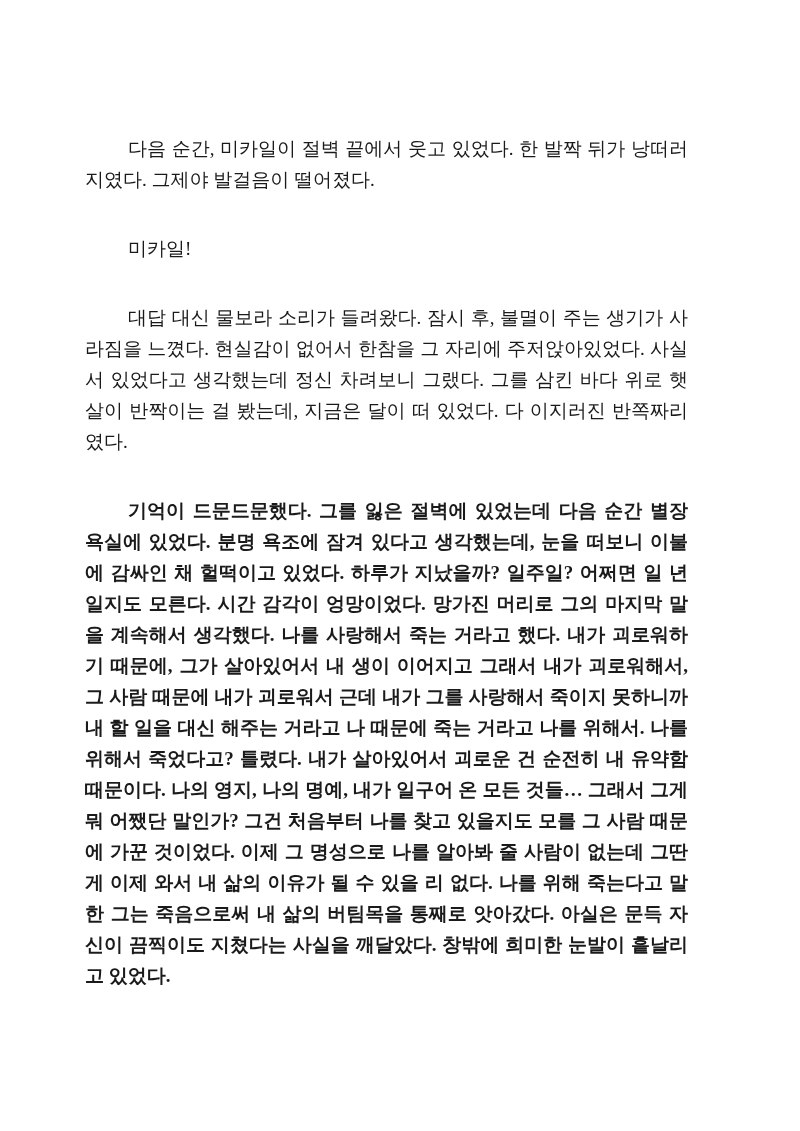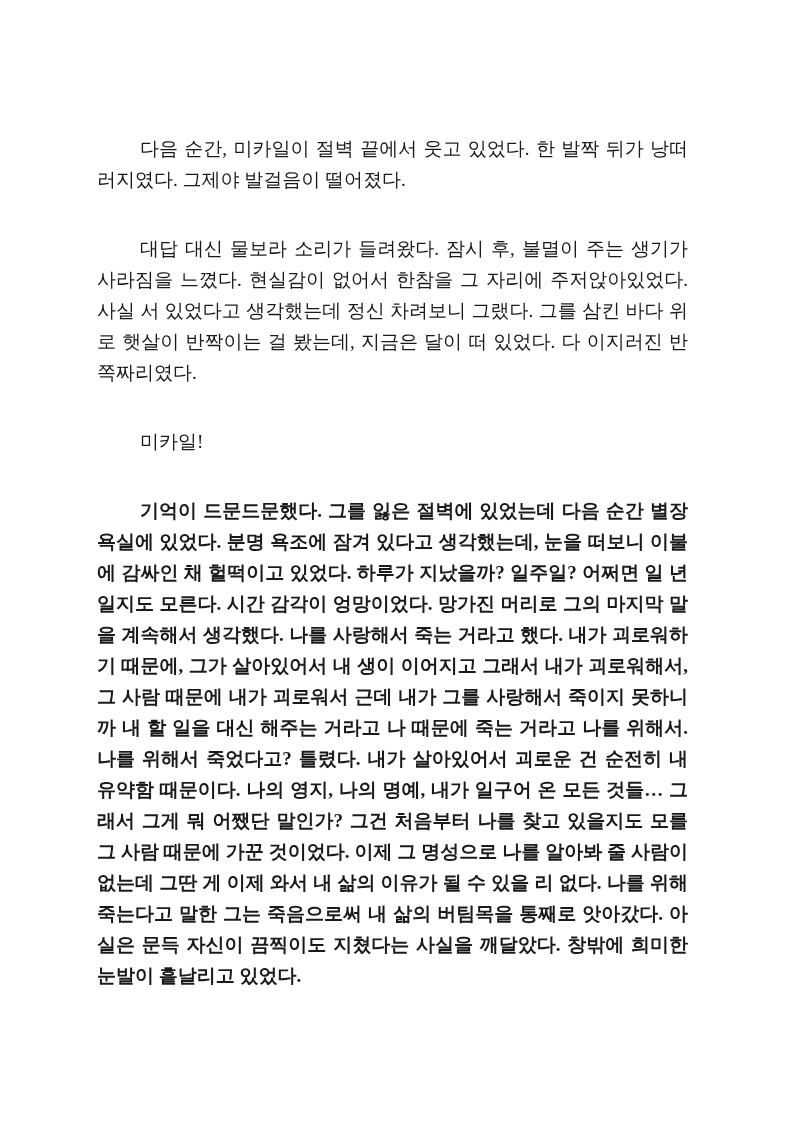--- a/index.html
+++ b/index.html
@@ -15,21 +15,21 @@
     box-sizing: border-box;
     overflow: hidden;
   }
   .text-block {
     position: absolute;
     top: 133px;
     left: 85px;
     width: 603px;
   }
   .text-block p {
-    margin: 0 0 38px 12px;
+    margin: 0 0 38px 0;
     font-family: "Liberation Serif", "DejaVu Serif", serif;
     font-size: 19px;
     line-height: 31px;
     color: #1a1a1a;
     text-align: justify;
     text-justify: inter-word;
     text-indent: 43px;
     word-break: normal;
     overflow-wrap: break-word;
   }
@@ -37,17 +37,17 @@
     margin-bottom: 0;
     font-weight: bold;
   }
 </style>
 </head>
 <body>
 
 <div class="page">
   <div class="text-block">
     <p>다음 순간, 미카일이 절벽 끝에서 웃고 있었다. 한 발짝 뒤가 낭떠러지였다. 그제야 발걸음이 떨어졌다.</p>
+    <p>미카일!</p>
     <p>대답 대신 물보라 소리가 들려왔다. 잠시 후, 불멸이 주는 생기가 사라짐을 느꼈다. 현실감이 없어서 한참을 그 자리에 주저앉아있었다. 사실 서 있었다고 생각했는데 정신 차려보니 그랬다. 그를 삼킨 바다 위로 햇살이 반짝이는 걸 봤는데, 지금은 달이 떠 있었다. 다 이지러진 반쪽짜리였다.</p>
-    <p>미카일!</p>
     <p>기억이 드문드문했다. 그를 잃은 절벽에 있었는데 다음 순간 별장 욕실에 있었다. 분명 욕조에 잠겨 있다고 생각했는데, 눈을 떠보니 이불에 감싸인 채 헐떡이고 있었다. 하루가 지났을까? 일주일? 어쩌면 일 년일지도 모른다. 시간 감각이 엉망이었다. 망가진 머리로 그의 마지막 말을 계속해서 생각했다. 나를 사랑해서 죽는 거라고 했다. 내가 괴로워하기 때문에, 그가 살아있어서 내 생이 이어지고 그래서 내가 괴로워해서, 그 사람 때문에 내가 괴로워서 근데 내가 그를 사랑해서 죽이지 못하니까 내 할 일을 대신 해주는 거라고 나 때문에 죽는 거라고 나를 위해서. 나를 위해서 죽었다고? 틀렸다. 내가 살아있어서 괴로운 건 순전히 내 유약함 때문이다. 나의 영지, 나의 명예, 내가 일구어 온 모든 것들… 그래서 그게 뭐 어쨌단 말인가? 그건 처음부터 나를 찾고 있을지도 모를 그 사람 때문에 가꾼 것이었다. 이제 그 명성으로 나를 알아봐 줄 사람이 없는데 그딴 게 이제 와서 내 삶의 이유가 될 수 있을 리 없다. 나를 위해 죽는다고 말한 그는 죽음으로써 내 삶의 버팀목을 통째로 앗아갔다. 아실은 문득 자신이 끔찍이도 지쳤다는 사실을 깨달았다. 창밖에 희미한 눈발이 흩날리고 있었다.</p>
   </div>
 </div>
 
 </body></html>

